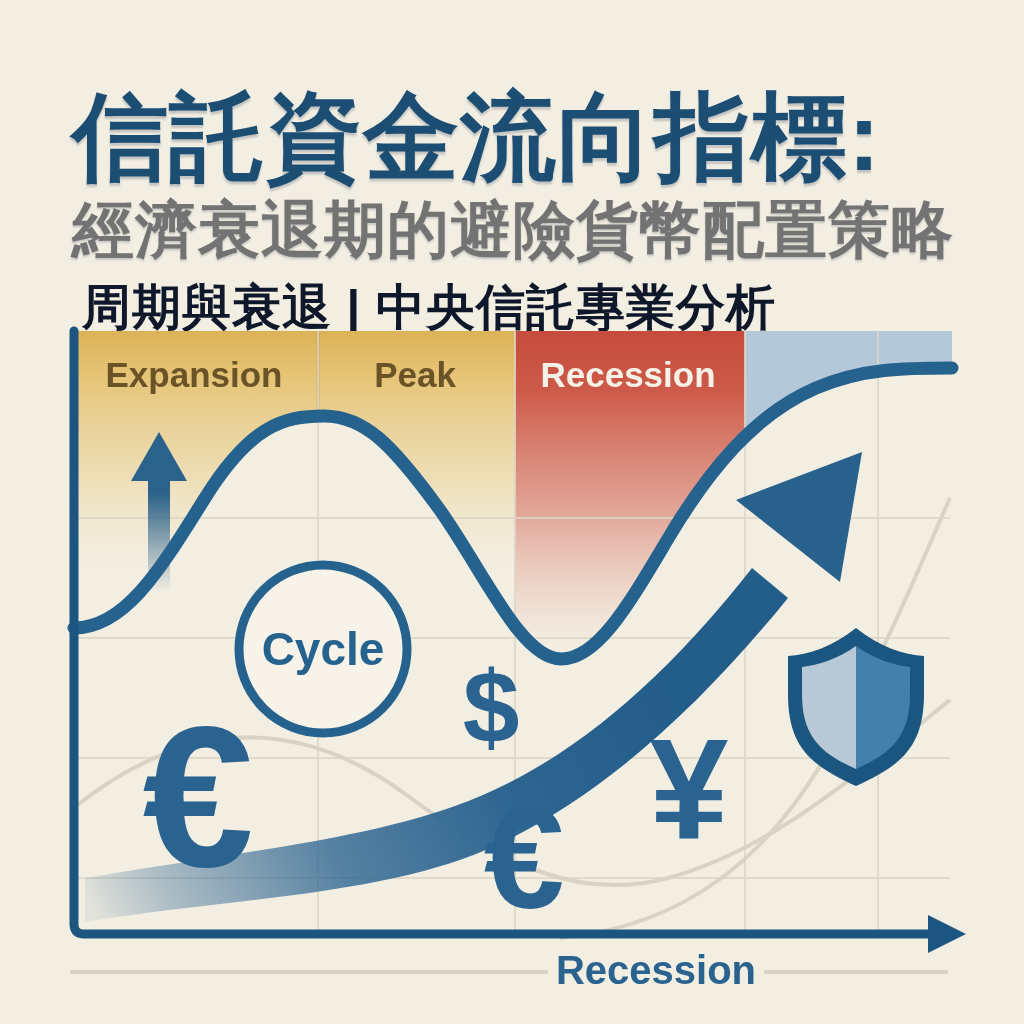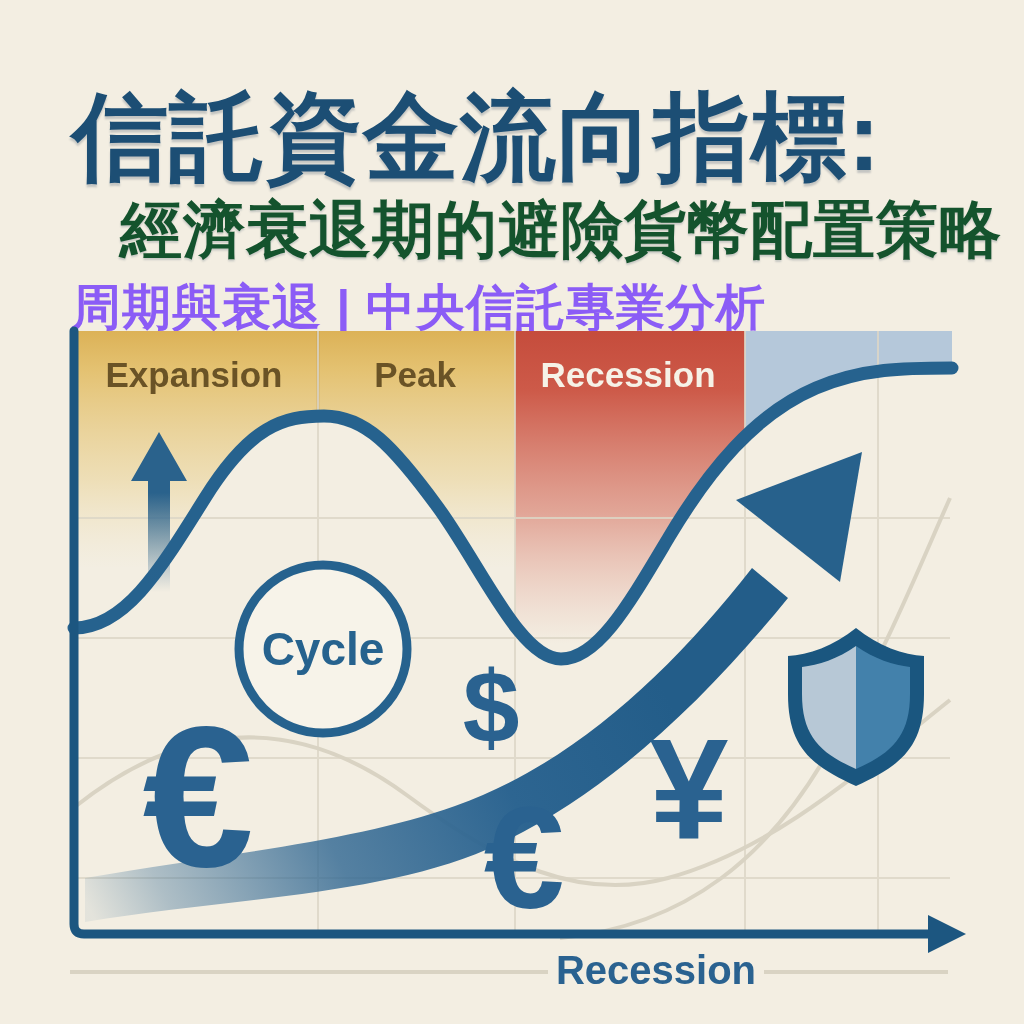--- a/index.html
+++ b/index.html
@@ -9,26 +9,26 @@
     font-family:"Liberation Sans", sans-serif;
   }
   .title-block{position:absolute;left:72px;top:40px;width:930px;}
   .title-1{
     font-size:96px;font-weight:900;color:#1c4e74;line-height:1.06;
     letter-spacing:1px;text-shadow:0 3px 2px rgba(30,55,80,.22);
     font-family:"Liberation Sans", sans-serif;
     margin-top:46px;
   }
   .title-2{
-    font-size:62px;font-weight:900;color:#14532d;line-height:1.15;
-    margin-top:6px;letter-spacing:1px;text-shadow:0 2px 2px rgba(30,55,80,.2);text-align:right;
+    font-size:62px;font-weight:900;color:#737373;line-height:1.15;
+    margin-top:6px;letter-spacing:1px;text-shadow:0 2px 2px rgba(30,55,80,.2);
   }
   .subtitle{
-    font-size:49px;font-weight:700;color:#8b5cf6;line-height:1.1;
-    margin-top:16px;letter-spacing:1px;
+    font-size:49px;font-weight:700;color:#0f172a;line-height:1.1;
+    margin-top:16px;letter-spacing:1px;margin-left:10px;
   }
   .chart-svg{position:absolute;left:0;top:320px;width:1024px;height:704px;}
   text{font-family:"Liberation Sans", sans-serif;}
 </style>
 </head>
 <body>
 
 <div class="title-block">
   <div class="title-1">信託資金流向指標:</div>
   <div class="title-2">經濟衰退期的避險貨幣配置策略</div>

